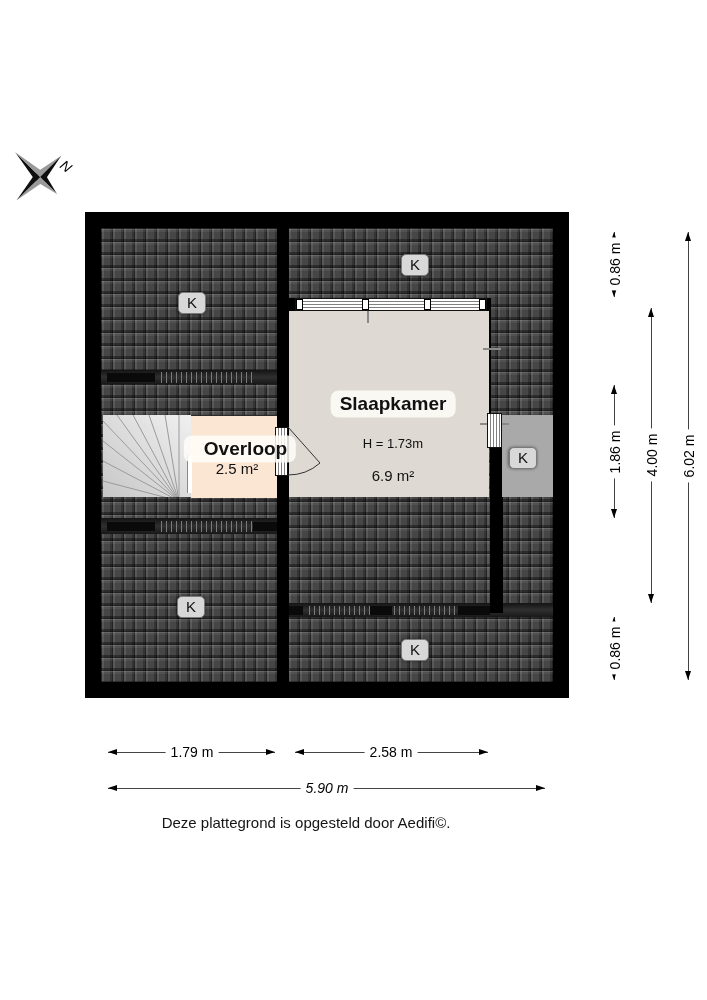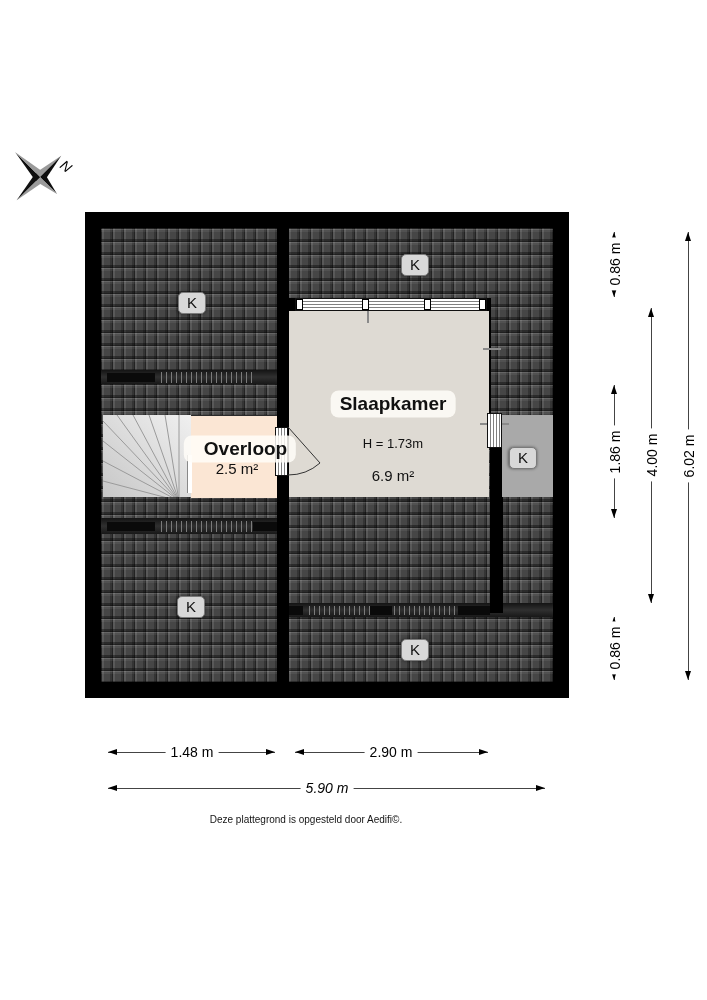--- a/index.html
+++ b/index.html
@@ -58,21 +58,21 @@
   .hline{position:absolute;height:1px;background:#444;}
   .hline::before{content:"";position:absolute;left:0;top:-3.5px;
     border:3.5px solid transparent;border-left:none;border-right:9px solid #000;}
   .hline::after{content:"";position:absolute;right:0;top:-3.5px;
     border:3.5px solid transparent;border-right:none;border-left:9px solid #000;}
   .dim-label{position:absolute;transform:translate(-50%,-50%);
     background:#fff;padding:0 5px;font-size:14px;color:#000;white-space:nowrap;}
   .dim-label.rot{transform:translate(-50%,-50%) rotate(-90deg);}
 
   .footer-line{position:absolute;left:0;width:612px;text-align:center;
-    font-size:10px;color:#141414;}
+    font-size:15px;color:#141414;}
 </style>
 </head>
 <body>
 
 <div id="screen">
 
   <svg class="abs" style="left:5px;top:125px;" width="82" height="90">
     <g transform="translate(35,52)">
       <text x="23" y="-7" transform="rotate(38 23 -7)" font-size="14" font-style="italic" text-anchor="middle" fill="#000">N</text>
     </g>
@@ -177,23 +177,23 @@
   <div class="vline" style="left:614px;top:617px;height:63px;"></div>
   <div class="dim-label rot" style="left:615px;top:648px;">0.86 m</div>
 
   <div class="vline" style="left:651px;top:308px;height:295px;"></div>
   <div class="dim-label rot" style="left:652px;top:455px;">4.00 m</div>
 
   <div class="vline" style="left:688px;top:232px;height:448px;"></div>
   <div class="dim-label rot" style="left:689px;top:456px;">6.02 m</div>
 
   <div class="hline" style="left:108px;top:752px;width:167px;"></div>
-  <div class="dim-label" style="left:192px;top:752px;">1.48 m</div>
+  <div class="dim-label" style="left:192px;top:752px;">1.79 m</div>
 
   <div class="hline" style="left:295px;top:752px;width:193px;"></div>
-  <div class="dim-label" style="left:391px;top:752px;">2.90 m</div>
+  <div class="dim-label" style="left:391px;top:752px;">2.58 m</div>
 
   <div class="hline" style="left:108px;top:788px;width:437px;"></div>
   <div class="dim-label" style="left:327px;top:788px;font-style:italic;">5.90 m</div>
 
   <div class="footer-line" style="top:814px;">Deze plattegrond is opgesteld door Aedifi©.</div>
 
 </div>
 
 </body></html>

